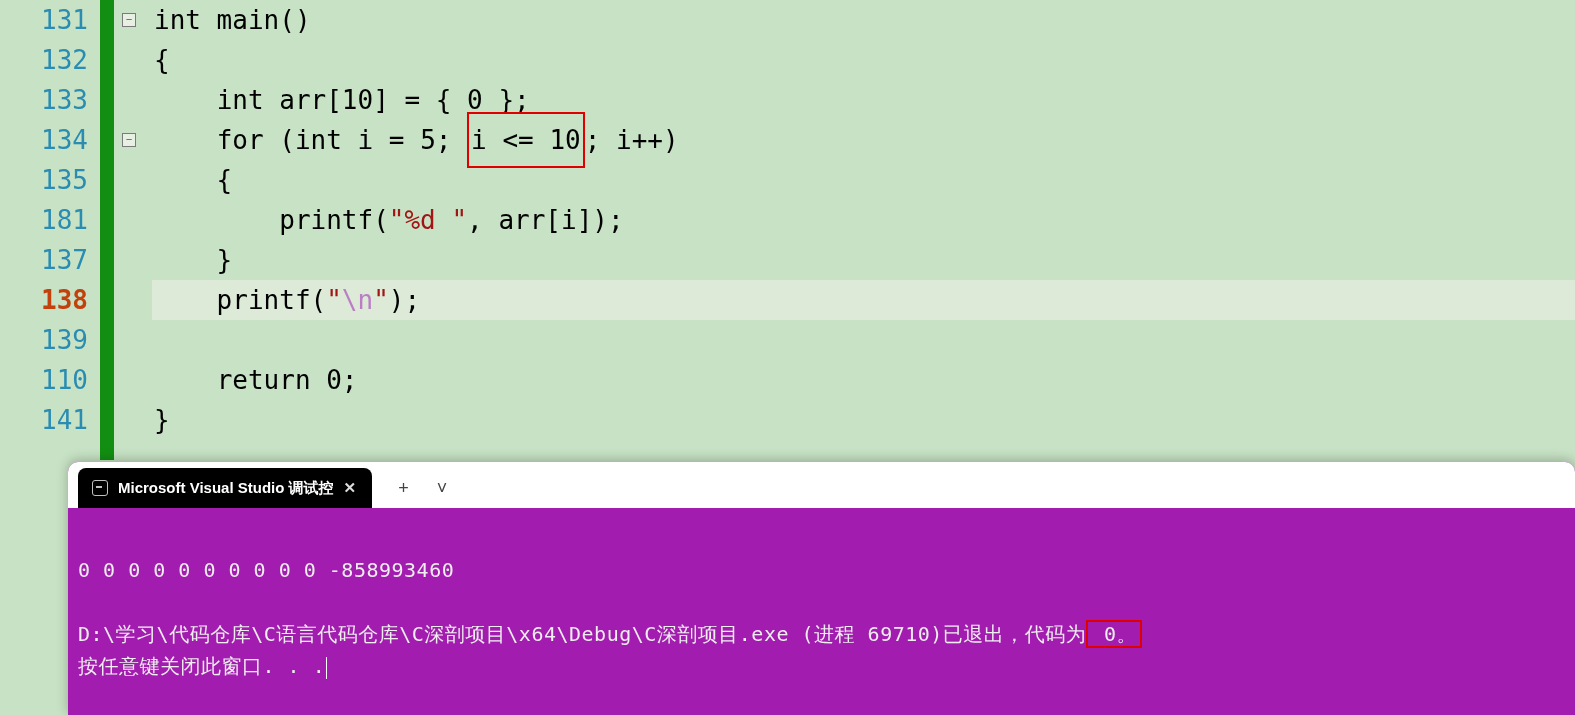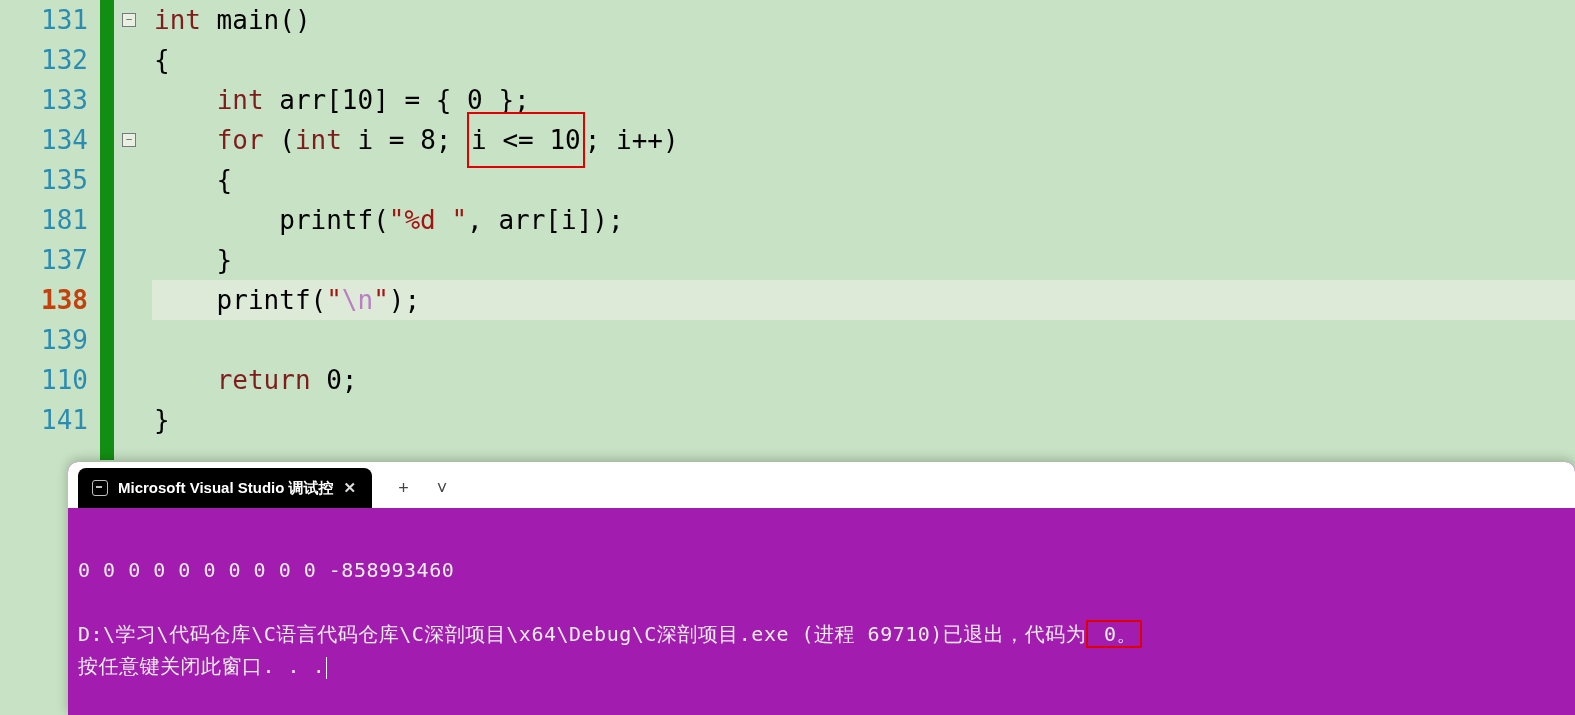--- a/index.html
+++ b/index.html
@@ -56,21 +56,21 @@
     font-family: Consolas, monospace;
     position: relative;
   }
   .code-line {
     height: 40px;
     white-space: pre;
     position: relative;
     padding-left: 2px;
   }
   .code-line.current { background: #dcead7; }
-  .kw { color: #7f1d1d; }
+  .kw { color: #000000; }
   .brace { color: #000; }
   .str { color: #a31515; }
   .esc { color: #bb7ec5; }
   .redbox {
     border: 2px solid #e00000;
     padding: 11px 2px;
   }
 
   .terminal-window {
     position: absolute;
@@ -170,21 +170,21 @@
   </div>
   <div class="marker-col"></div>
   <div class="fold-col">
     <div class="fold-box" style="top:13px">−</div>
     <div class="fold-box" style="top:133px">−</div>
   </div>
   <div class="code">
     <div class="code-line"><span class="kw">int</span><span> main()</span></div>
     <div class="code-line"><span class="brace">{</span></div>
     <div class="code-line"><span>    </span><span class="kw">int</span><span> arr[10] = { 0 };</span></div>
-    <div class="code-line"><span>    </span><span class="kw">for</span><span> (</span><span class="kw">int</span><span> i = 8; </span><span class="redbox"><span>i &lt;= 10</span></span><span>; i++)</span></div>
+    <div class="code-line"><span>    </span><span class="kw">for</span><span> (</span><span class="kw">int</span><span> i = 5; </span><span class="redbox"><span>i &lt;= 10</span></span><span>; i++)</span></div>
     <div class="code-line"><span class="brace">    {</span></div>
     <div class="code-line"><span>        printf(</span><span class="str">"</span><span class="str">%d </span><span class="str">"</span><span>, arr[i]);</span></div>
     <div class="code-line"><span class="brace">    }</span></div>
     <div class="code-line current"><span>    printf(</span><span class="str">"</span><span class="esc">\n</span><span class="str">"</span><span>);</span></div>
     <div class="code-line"></div>
     <div class="code-line"><span>    </span><span class="kw">return</span><span> 0;</span></div>
     <div class="code-line"><span class="brace">}</span></div>
   </div>
 </div>
 

